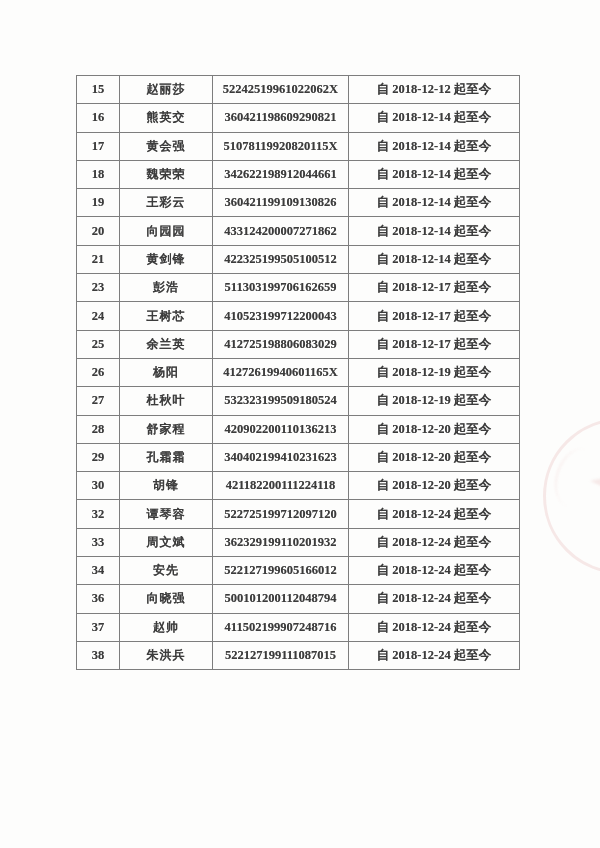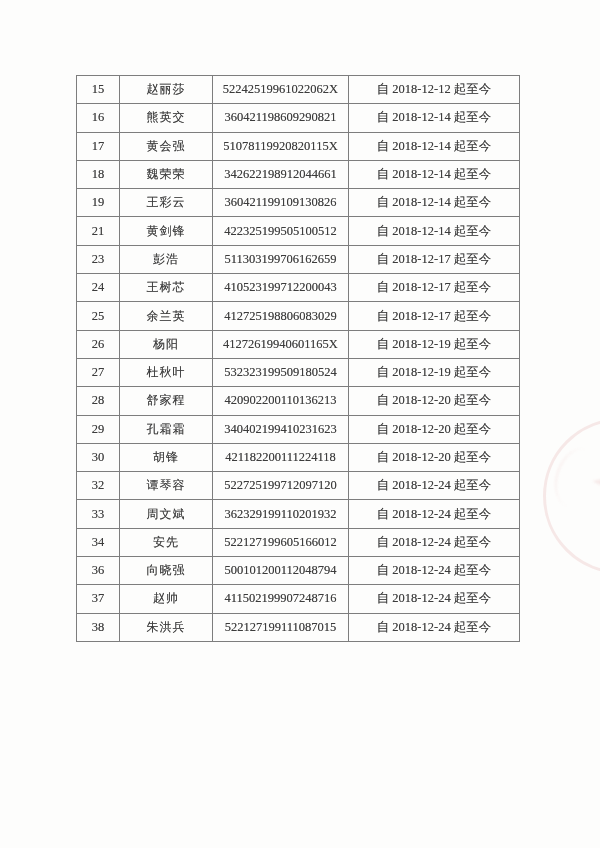--- a/index.html
+++ b/index.html
@@ -11,20 +11,21 @@
     height: 848px;
     position: relative;
     overflow: hidden;
     background: #fdfdfc;
     font-family: "Liberation Serif", "DejaVu Serif", serif;
   }
   .sheet {
     position: absolute;
     inset: 0;
     background: #fdfdfc;
+    font-weight: bold;
   }
   table.roster {
     position: absolute;
     left: 76px;
     top: 75px;
     width: 441px;
     border-collapse: collapse;
     table-layout: fixed;
     color: #3c3c3c;
   }
@@ -111,20 +112,26 @@
     <td class="col-id">342622198912044661</td>
     <td class="col-period">自 2018-12-14 起至今</td>
   </tr>
         <tr>
     <td class="col-no">19</td>
     <td class="col-name">王彩云</td>
     <td class="col-id">360421199109130826</td>
     <td class="col-period">自 2018-12-14 起至今</td>
   </tr>
         <tr>
+    <td class="col-no">20</td>
+    <td class="col-name">向园园</td>
+    <td class="col-id">433124200007271862</td>
+    <td class="col-period">自 2018-12-14 起至今</td>
+  </tr>
+        <tr>
     <td class="col-no">21</td>
     <td class="col-name">黄剑锋</td>
     <td class="col-id">422325199505100512</td>
     <td class="col-period">自 2018-12-14 起至今</td>
   </tr>
         <tr>
     <td class="col-no">23</td>
     <td class="col-name">彭浩</td>
     <td class="col-id">511303199706162659</td>
     <td class="col-period">自 2018-12-17 起至今</td>

